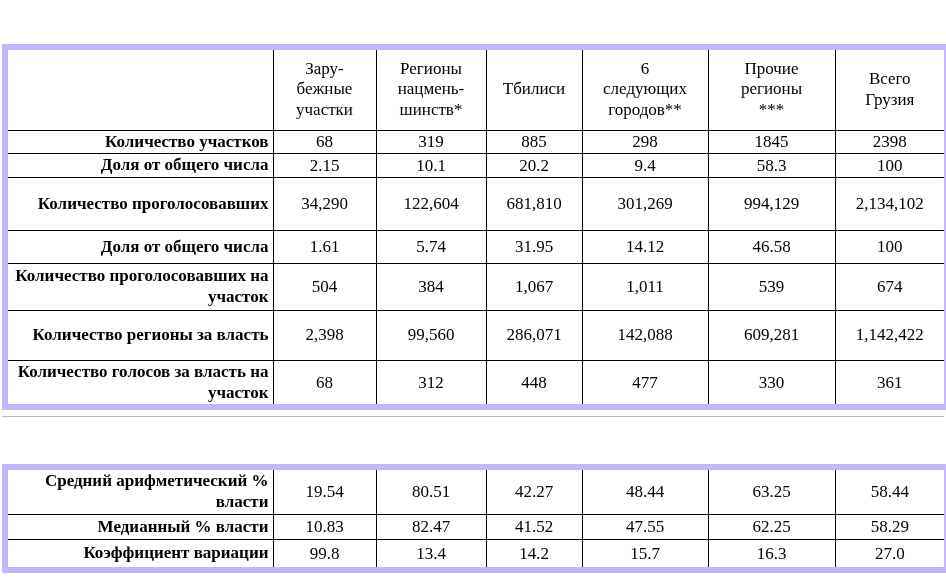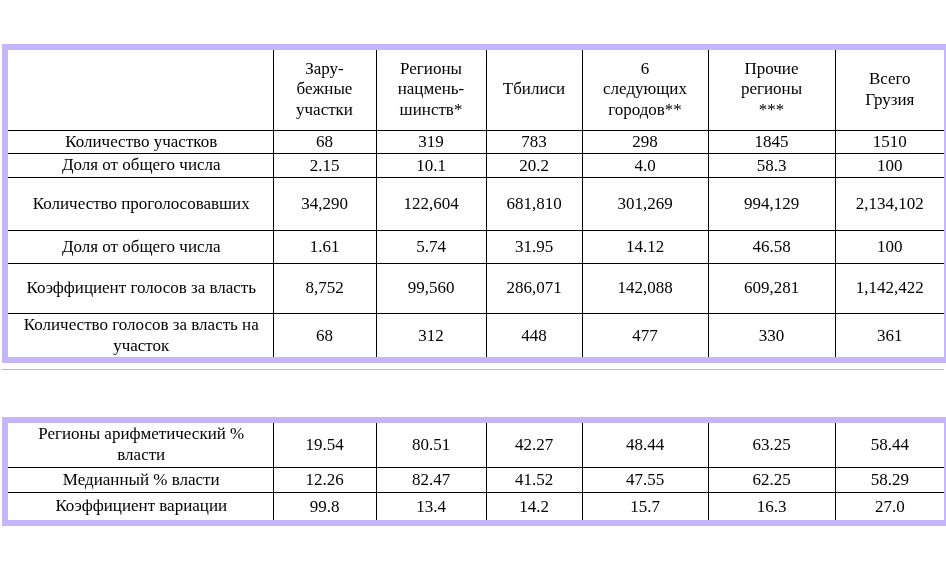--- a/index.html
+++ b/index.html
@@ -24,23 +24,24 @@
     overflow: hidden;
     padding: 0;
   }
   th.colhead {
     text-align: center;
     white-space: pre-line;
     line-height: 1.22;
     padding: 2px 2px;
   }
   td.label {
-    text-align: center;
+    text-align: right;
     padding: 1px 4px 1px 6px;
     line-height: 1.22;
+    font-weight: bold;
   }
   td.num { text-align: center; }
   .gap { height: 15px; position: relative; width: 942px; }
   .gap .line {
     position: absolute; top: 6px; left: 0; right: 0;
     border-top: 1px solid #bdbdbd;
   }
 </style>
 </head>
 <body>
@@ -73,31 +74,31 @@
       <th class="colhead">Прочие
 регионы
 ***</th>
       <th class="colhead">Всего
 Грузия</th>
     </tr>
     <tr style="height:22px">
       <td class="label">Количество участков</td>
       <td class="num">68</td>
       <td class="num">319</td>
-      <td class="num">783</td>
+      <td class="num">885</td>
       <td class="num">298</td>
       <td class="num">1845</td>
-      <td class="num">1510</td>
+      <td class="num">2398</td>
     </tr>
     <tr style="height:22px">
       <td class="label">Доля от общего числа</td>
       <td class="num">2.15</td>
       <td class="num">10.1</td>
       <td class="num">20.2</td>
-      <td class="num">4.0</td>
+      <td class="num">9.4</td>
       <td class="num">58.3</td>
       <td class="num">100</td>
     </tr>
     <tr style="height:53px">
       <td class="label">Количество проголосовавших</td>
       <td class="num">34,290</td>
       <td class="num">122,604</td>
       <td class="num">681,810</td>
       <td class="num">301,269</td>
       <td class="num">994,129</td>
@@ -105,23 +106,32 @@
     </tr>
     <tr style="height:33px">
       <td class="label">Доля от общего числа</td>
       <td class="num">1.61</td>
       <td class="num">5.74</td>
       <td class="num">31.95</td>
       <td class="num">14.12</td>
       <td class="num">46.58</td>
       <td class="num">100</td>
     </tr>
+    <tr style="height:47px">
+      <td class="label">Количество проголосовавших на участок</td>
+      <td class="num">504</td>
+      <td class="num">384</td>
+      <td class="num">1,067</td>
+      <td class="num">1,011</td>
+      <td class="num">539</td>
+      <td class="num">674</td>
+    </tr>
     <tr style="height:50px">
-      <td class="label">Коэффициент голосов за власть</td>
-      <td class="num">8,752</td>
+      <td class="label">Количество регионы за власть</td>
+      <td class="num">2,398</td>
       <td class="num">99,560</td>
       <td class="num">286,071</td>
       <td class="num">142,088</td>
       <td class="num">609,281</td>
       <td class="num">1,142,422</td>
     </tr>
     <tr style="height:32px">
       <td class="label">Количество голосов за власть на участок</td>
       <td class="num">68</td>
       <td class="num">312</td>
@@ -142,31 +152,31 @@
       <col style="width:268px">
         <col style="width:103px">
         <col style="width:110px">
       <col style="width:96px">
         <col style="width:126px">
         <col style="width:127px">
       <col style="width:112px">
     </colgroup>
     <tbody>
     <tr style="height:44px">
-      <td class="label">Регионы арифметический % власти</td>
+      <td class="label">Средний арифметический % власти</td>
       <td class="num">19.54</td>
       <td class="num">80.51</td>
       <td class="num">42.27</td>
       <td class="num">48.44</td>
       <td class="num">63.25</td>
       <td class="num">58.44</td>
     </tr>
     <tr style="height:25px">
       <td class="label">Медианный % власти</td>
-      <td class="num">12.26</td>
+      <td class="num">10.83</td>
       <td class="num">82.47</td>
       <td class="num">41.52</td>
       <td class="num">47.55</td>
       <td class="num">62.25</td>
       <td class="num">58.29</td>
     </tr>
     <tr style="height:31px">
       <td class="label">Коэффициент вариации</td>
       <td class="num">99.8</td>
       <td class="num">13.4</td>

